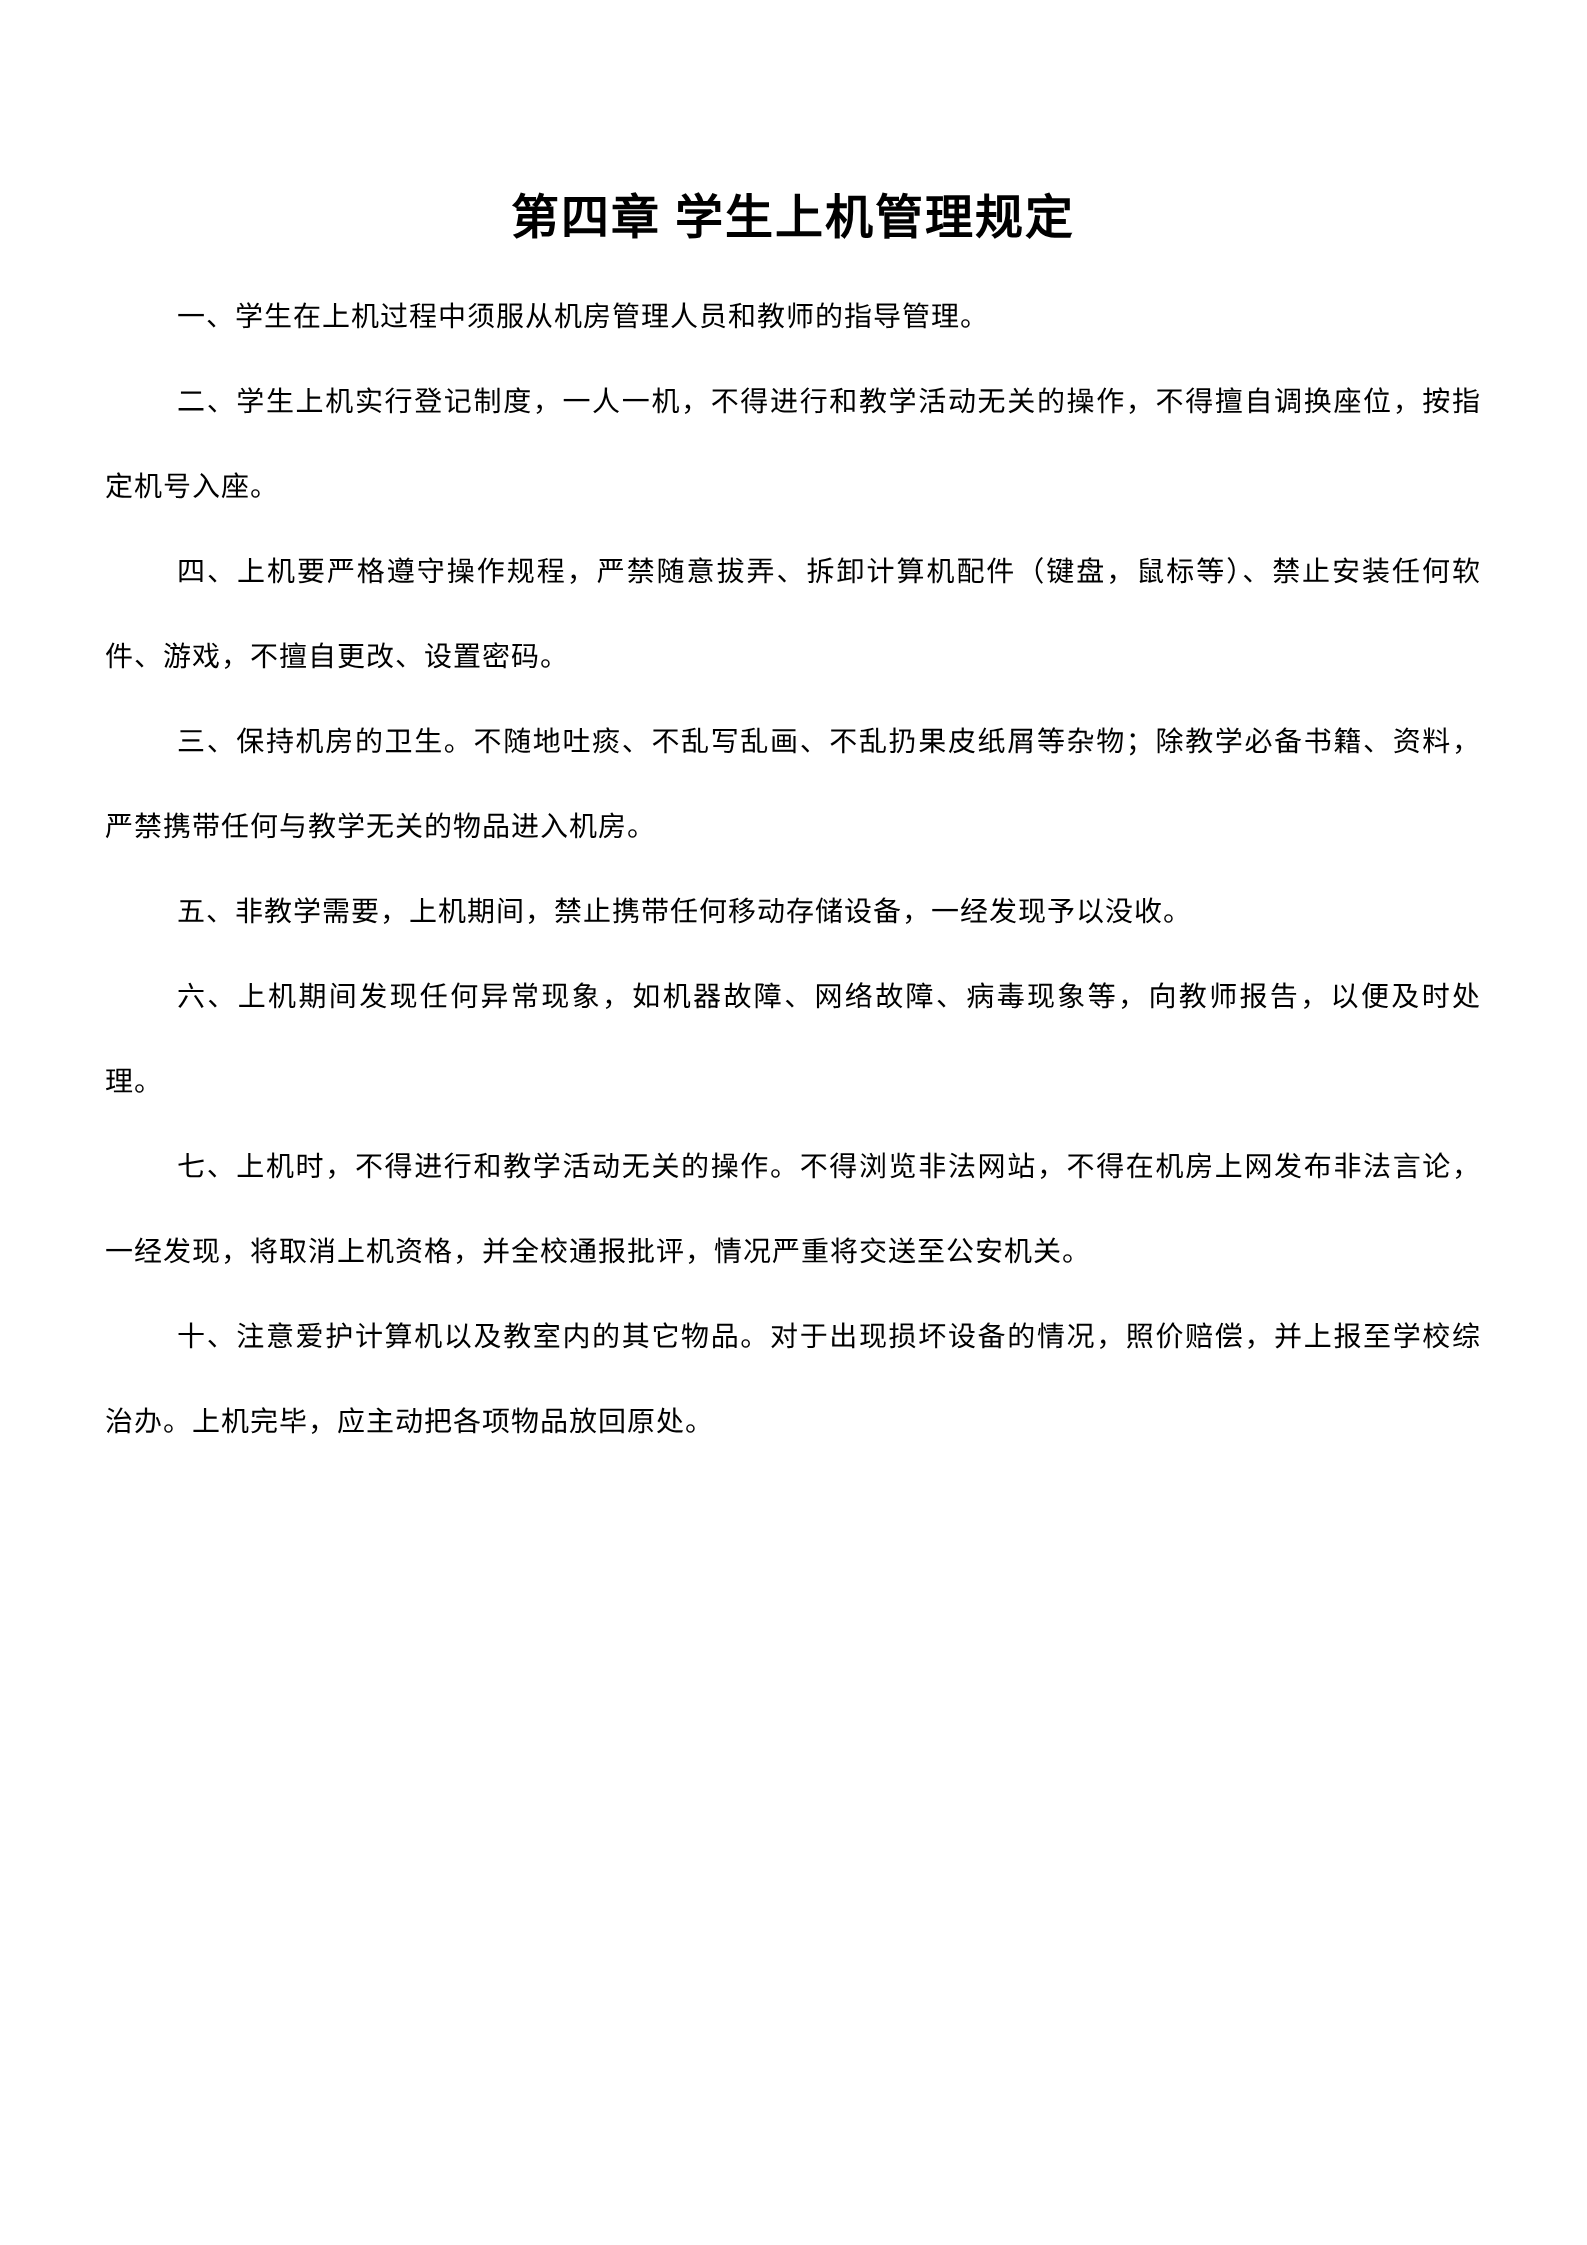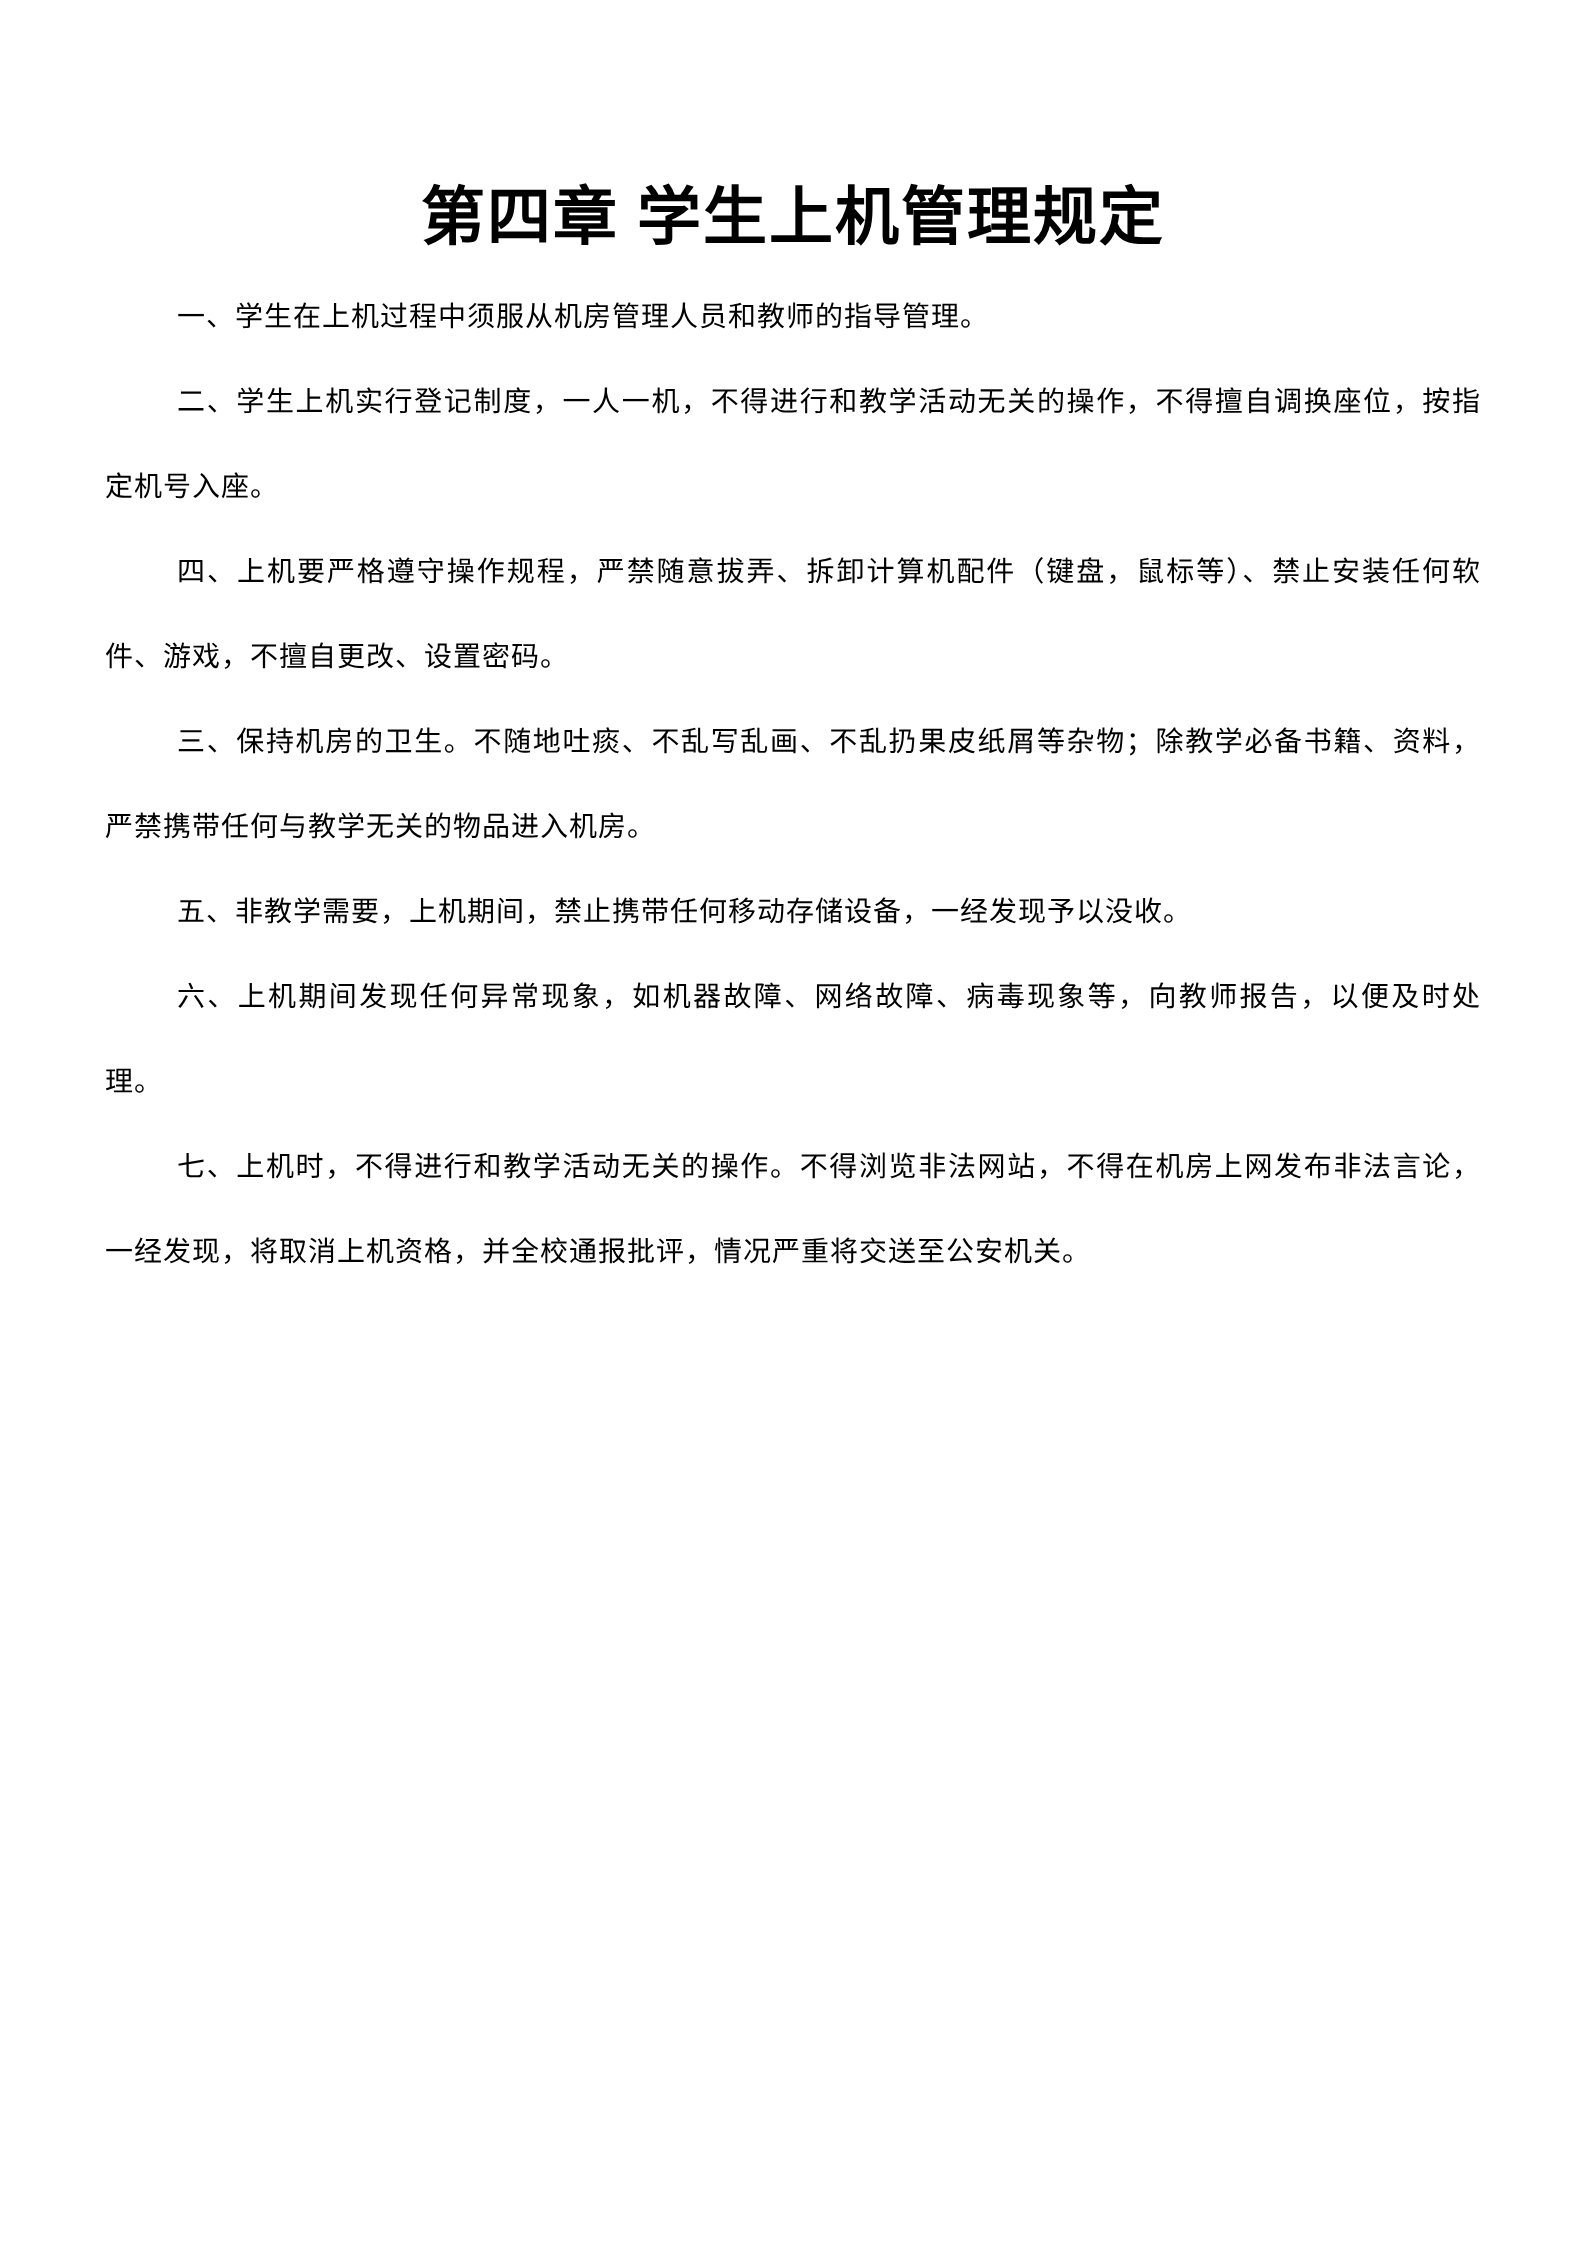--- a/index.html
+++ b/index.html
@@ -19,21 +19,21 @@
     box-sizing: border-box;
   }
   .content {
     padding: 0 106px 0 105px;
     box-sizing: border-box;
   }
   .doc-title {
     margin: 0;
     padding-top: 182px;
     text-align: center;
-    font-size: 64px;
+    font-size: 48px;
     line-height: 72px;
     font-weight: bold;
     letter-spacing: 2px;
     white-space: nowrap;
   }
   .doc-body {
     margin-top: 20px;
   }
   .doc-body p {
     margin: 0;
@@ -55,16 +55,17 @@
     <h1 class="doc-title">第四章 学生上机管理规定</h1>
 
     <div class="doc-body">
       <p>一、学生在上机过程中须服从机房管理人员和教师的指导管理。</p>
       <p>二、学生上机实行登记制度，一人一机，不得进行和教学活动无关的操作，不得擅自调换座位，按指定机号入座。</p>
       <p>四、上机要严格遵守操作规程，严禁随意拔弄、拆卸计算机配件（键盘，鼠标等）、禁止安装任何软件、游戏，不擅自更改、设置密码。</p>
       <p>三、保持机房的卫生。不随地吐痰、不乱写乱画、不乱扔果皮纸屑等杂物；除教学必备书籍、资料，严禁携带任何与教学无关的物品进入机房。</p>
       <p>五、非教学需要，上机期间，禁止携带任何移动存储设备，一经发现予以没收。</p>
       <p>六、上机期间发现任何异常现象，如机器故障、网络故障、病毒现象等，向教师报告，以便及时处理。</p>
       <p>七、上机时，不得进行和教学活动无关的操作。不得浏览非法网站，不得在机房上网发布非法言论，一经发现，将取消上机资格，并全校通报批评，情况严重将交送至公安机关。</p>
+      <p>十、注意爱护计算机以及教室内的其它物品。对于出现损坏设备的情况，照价赔偿，并上报至学校综治办。上机完毕，应主动把各项物品放回原处。</p>
     </div>
 
   </div>
 </div>
 
 </body></html>

